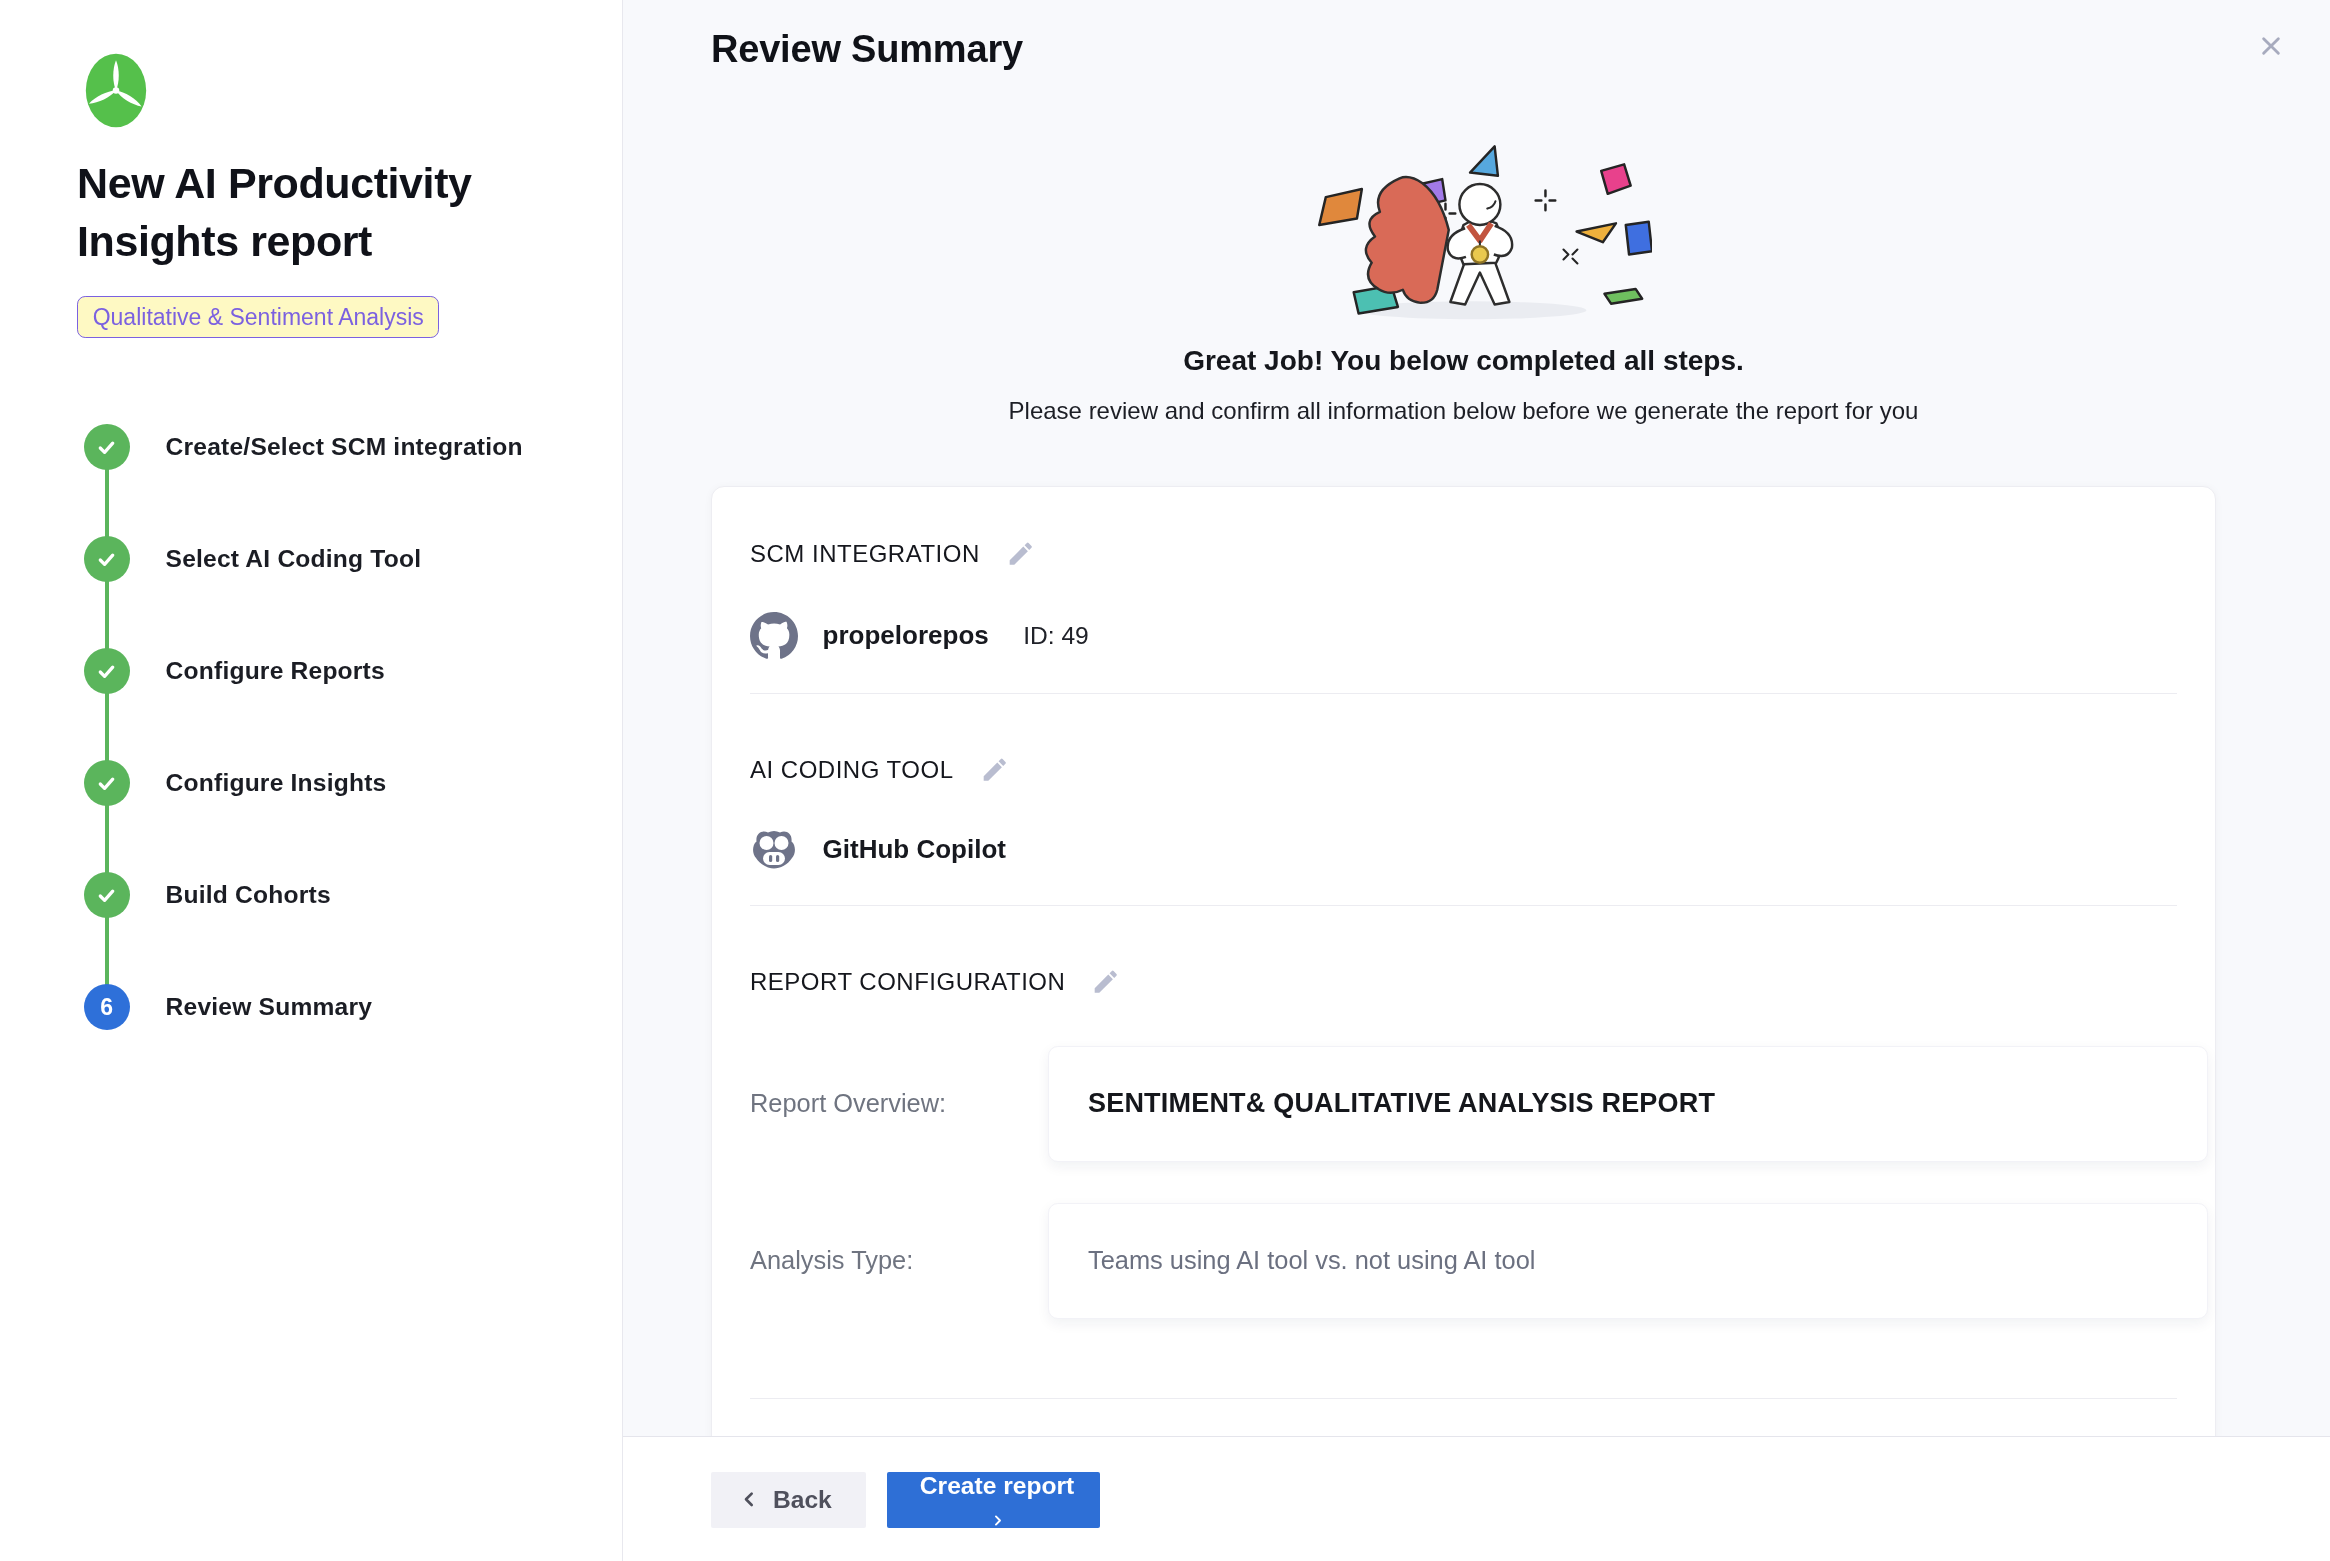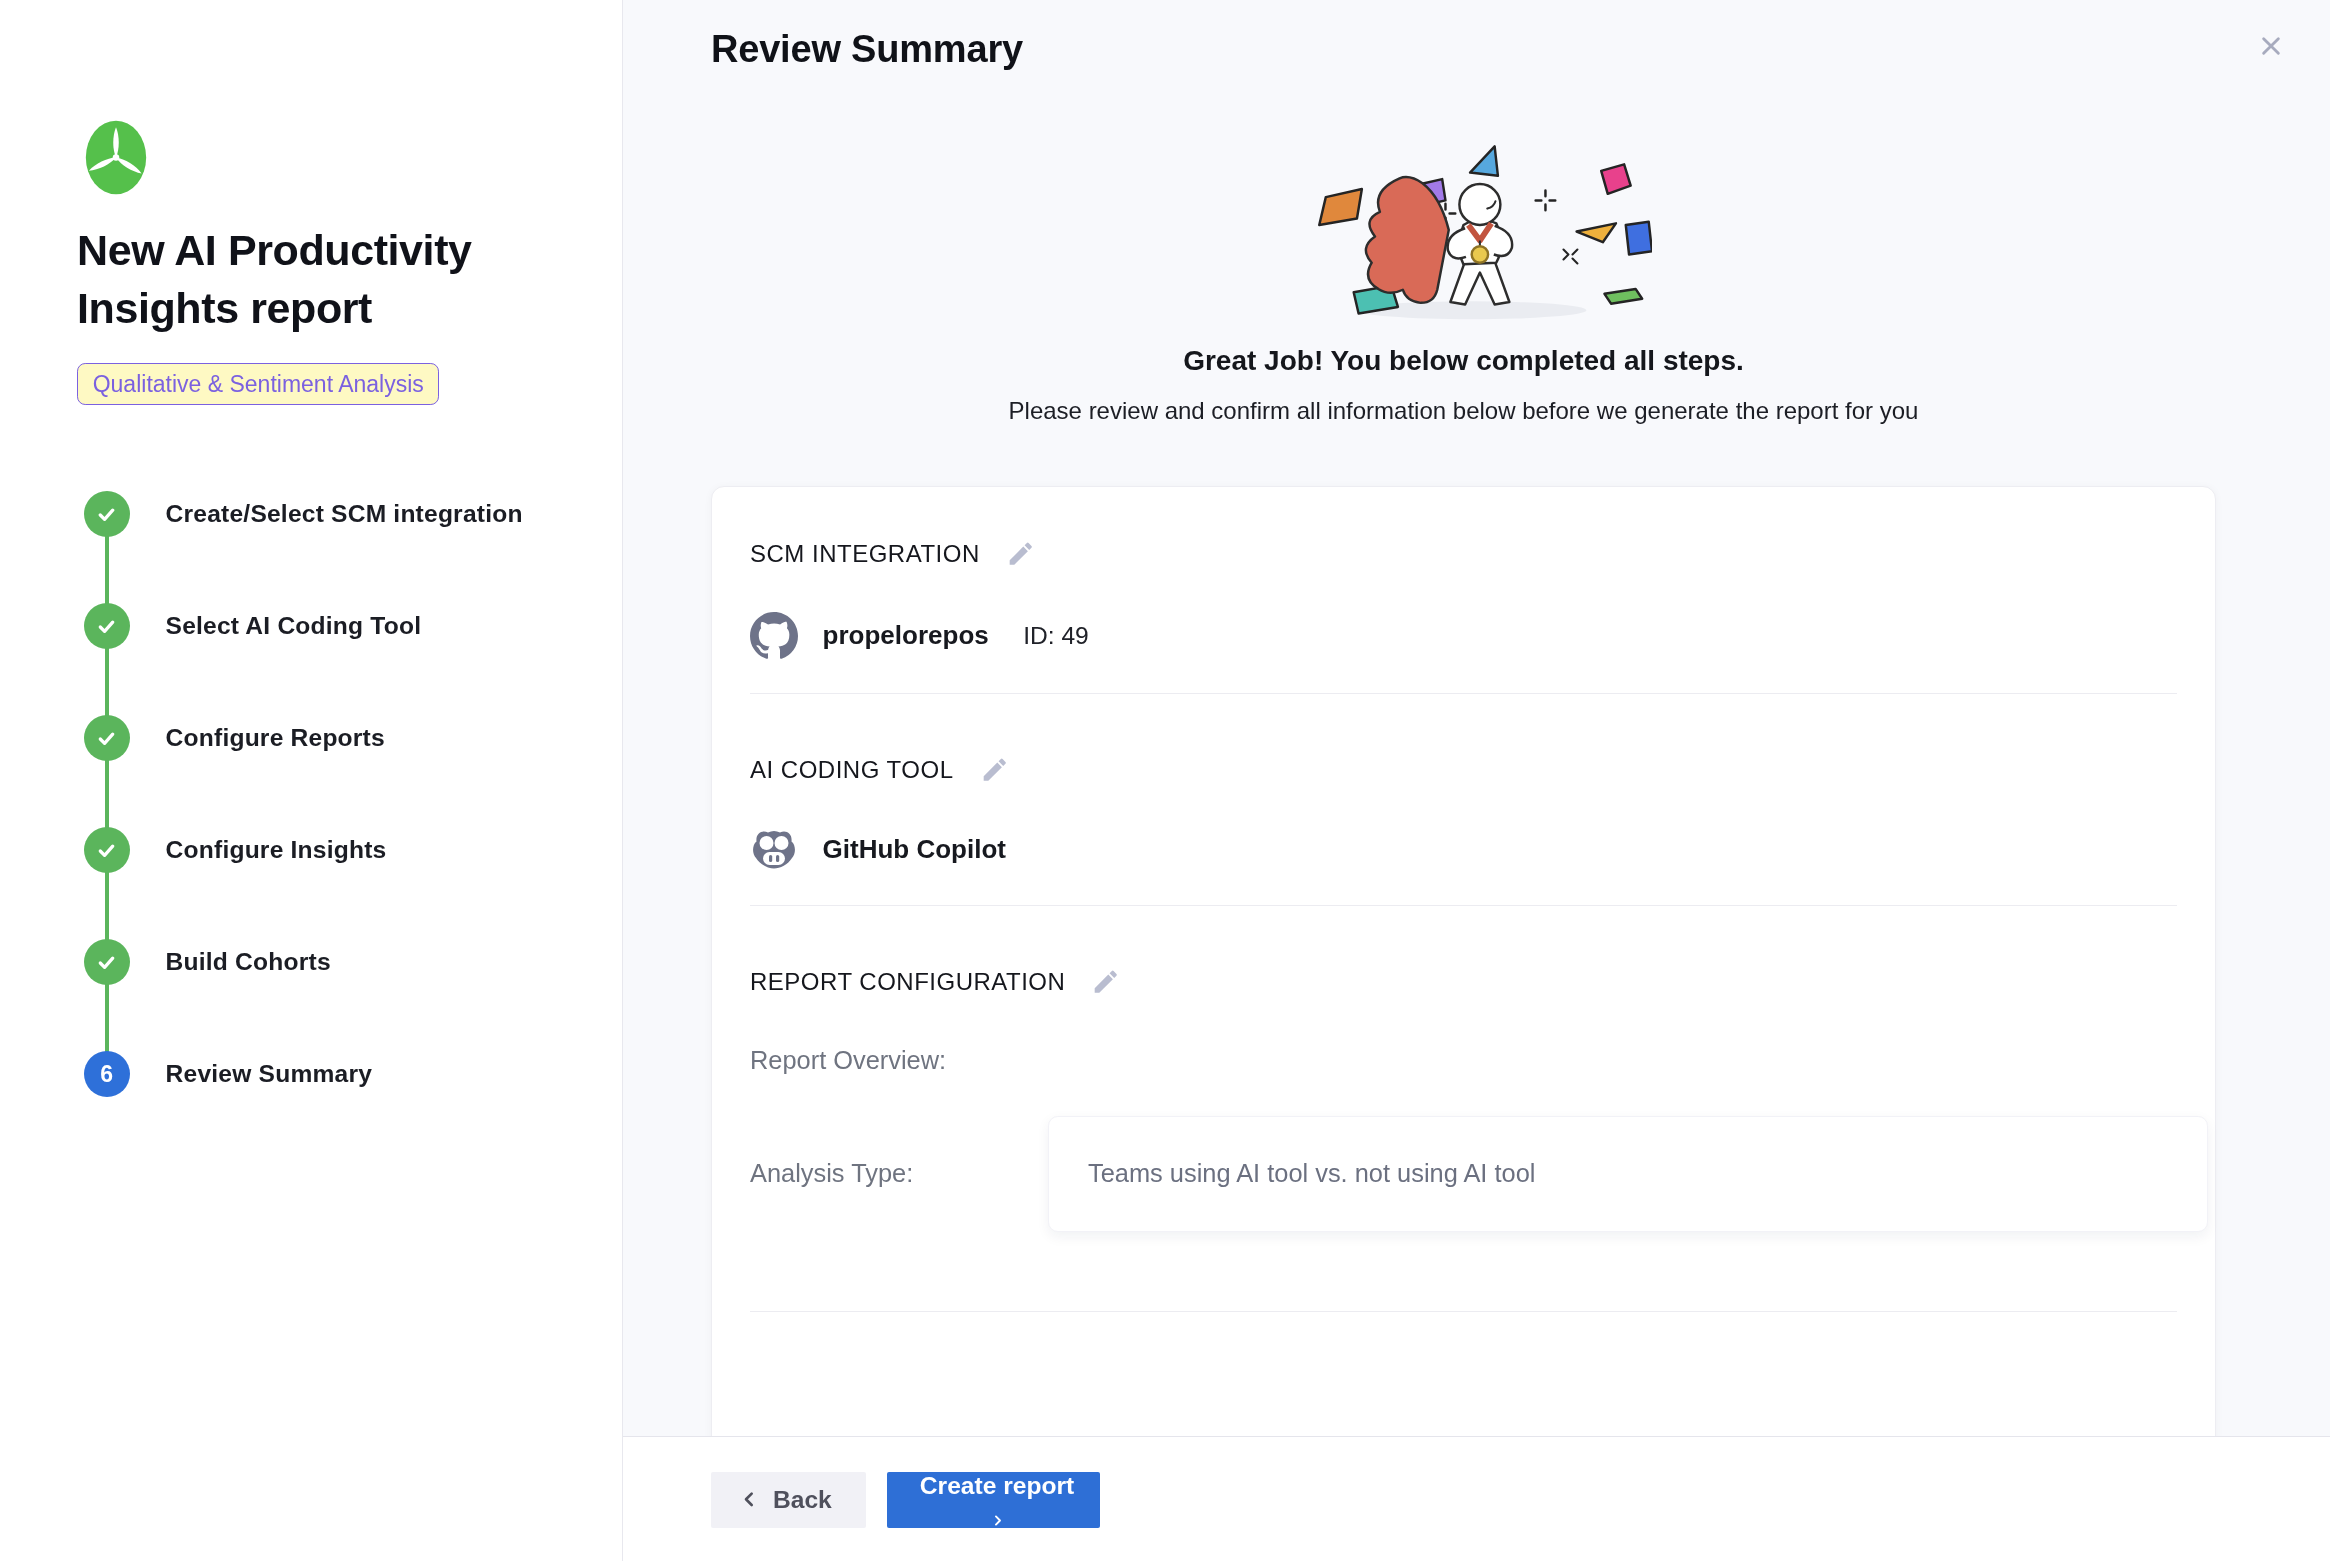--- a/index.html
+++ b/index.html
@@ -8,21 +8,21 @@
     font-family:"Liberation Sans", sans-serif;
     display:flex;
     background:#fff;
     color:#15171d;
   }
 
   
   .sidebar {
     width:623px; flex:none; background:#ffffff;
     border-right:1.6px solid #e8e8ee;
-    padding:120px 33px 0 77px;
+    padding:53px 33px 0 77px;
   }
   .logo { margin-left:8.2px; }
   .app-title {
     margin-top:23px; width:434px;
     font-size:43px; line-height:58px; font-weight:700; color:#101219;
     letter-spacing:-0.4px;
   }
   .badge {
     display:inline-block; margin-top:26px;
     border:1.6px solid var(--brand-purple); border-radius:8.2px;
@@ -271,20 +271,23 @@
           <span class="section-label">REPORT CONFIGURATION</span>
           <button class="icon-btn">
             <svg width="29.5" height="29.5" viewBox="0 0 24 24">
               <path fill="#b9bdd0" d="M3 17.25V21h3.75L17.81 9.94l-3.75-3.75L3 17.25zM20.71 7.04a.996.996 0 0 0 0-1.41l-2.34-2.34a.996.996 0 0 0-1.41 0l-1.83 1.83 3.75 3.75 1.83-1.83z"></path>
             </svg>
           </button>
         </div>
 
         <div class="field-row">
           <span class="field-label">Report Overview:</span>
+          <div class="field-box">
+            <span class="field-value-strong">SENTIMENT&amp; QUALITATIVE ANALYSIS REPORT</span>
+          </div>
         </div>
 
         <div class="field-row">
           <span class="field-label">Analysis Type:</span>
           <div class="field-box">
             <span class="field-value-muted">Teams using AI tool vs. not using AI tool</span>
           </div>
         </div>
 
         <div class="divider tall"></div>

